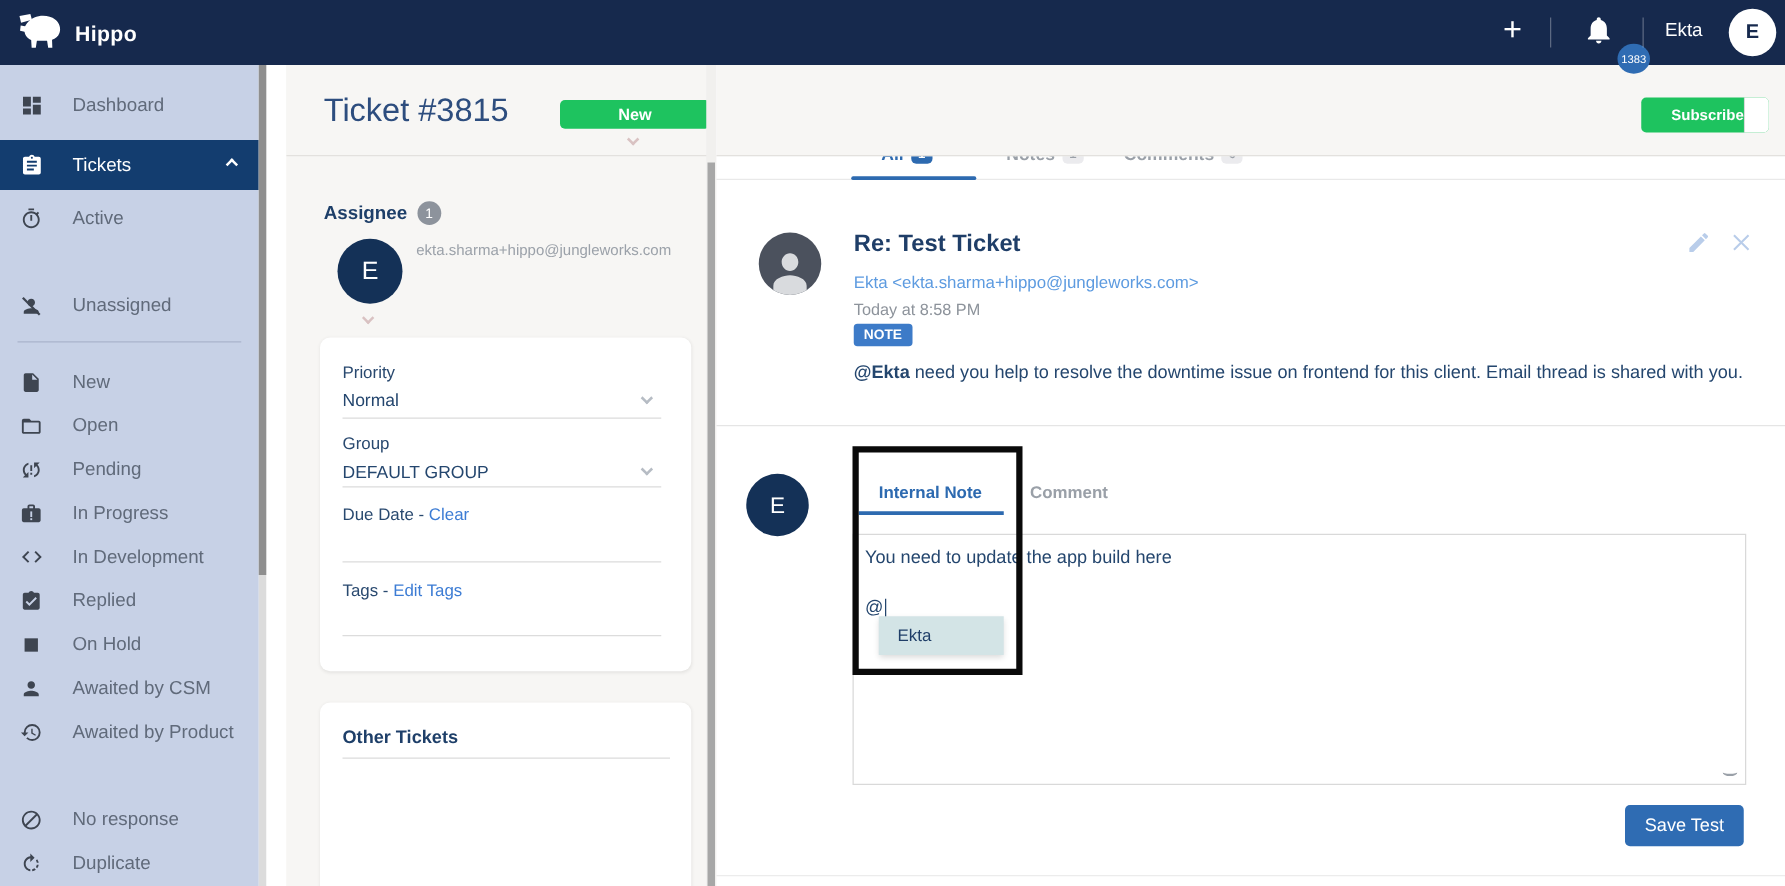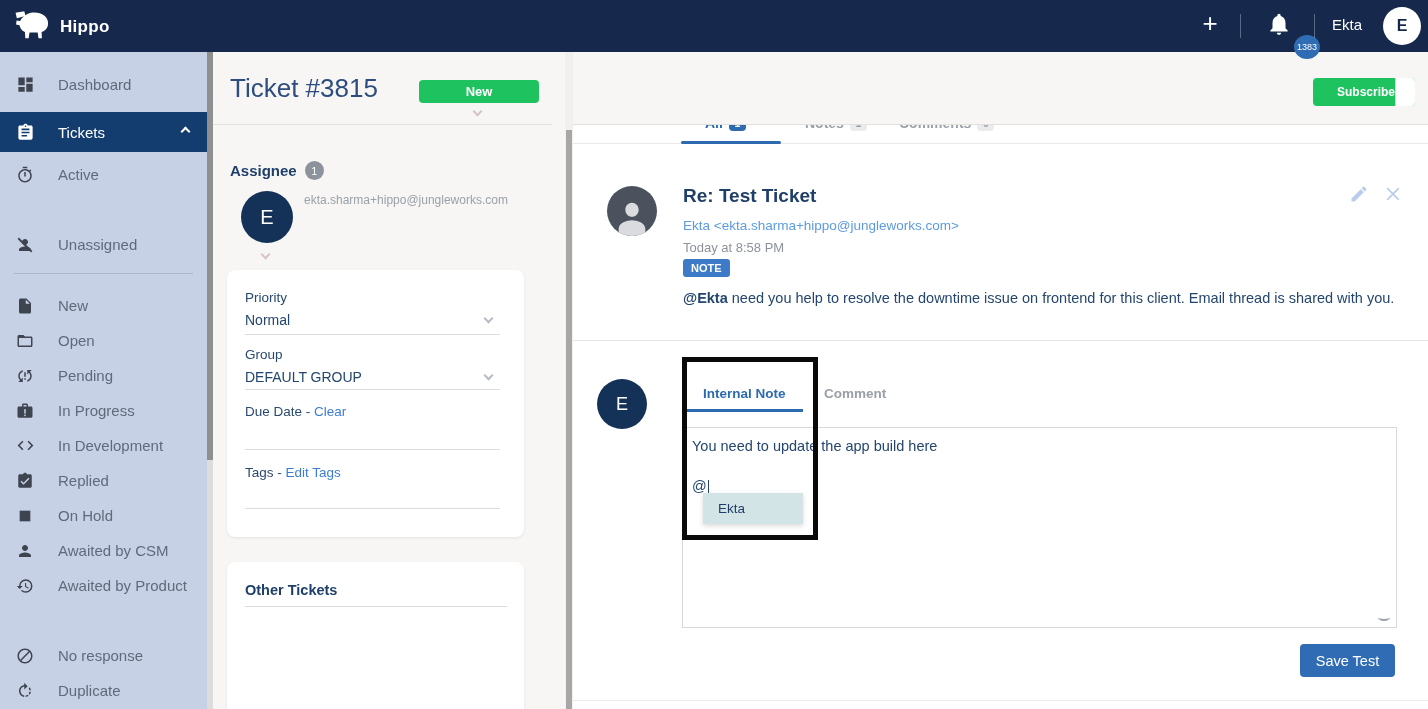--- a/index.html
+++ b/index.html
@@ -26,21 +26,21 @@
   .side-item.active .s-icon { color:#fff; }
   .side-divider { position:absolute; left:14px; right:14px; top:221px; height:1px; background:#aab4cc; }
   .chev { display:inline-block; width:7px; height:7px; border-right:2px solid currentColor; border-bottom:2px solid currentColor; }
   .chev.up { transform:rotate(-135deg); }
   .chev.down { transform:rotate(45deg); }
   .side-chev { position:absolute; right:18px; top:16px; color:#fff; }
   .sb-track { position:absolute; top:52px; left:207px; width:6px; height:657px; background:#dcdcdc; z-index:11; }
   .sb-thumb { position:absolute; top:0; left:0; width:6px; height:408px; background:#8f8f8f; }
 
   
-  .mid { position:absolute; top:52px; left:200px; width:404px; height:657px; background:#f7f6f4; overflow:hidden; }
+  .mid { position:absolute; top:52px; left:229px; width:404px; height:657px; background:#f7f6f4; overflow:hidden; }
   .mid-header { position:absolute; top:0; left:0; width:352px; height:73px; background:#f7f6f4; border-bottom:1px solid #e3e1de; }
   .mid-title { position:absolute; left:30px; top:21px; font-size:26px; font-weight:500; color:#2d4d7e; }
   .status-btn { position:absolute; left:219px; top:28px; width:120px; height:23px; background:#1ec35f; border:none; border-radius:4px; color:#fff; font-size:13px; font-weight:bold; font-family:inherit; cursor:pointer; }
   .status-chev { position:absolute; left:274px; top:56px; color:#d9c2c2; }
   .assignee-row { position:absolute; left:30px; top:109px; display:flex; align-items:center; gap:8px; }
   .assignee-lbl { font-size:15px; font-weight:bold; color:#1e3f69; }
   .count-badge { width:19px; height:19px; border-radius:50%; background:#8d939c; color:#fff; font-size:11px; display:flex; align-items:center; justify-content:center; }
   .mid-avatar { position:absolute; left:41px; top:139px; width:52px; height:52px; border-radius:50%; background:#143157; color:#fff; font-size:20px; display:flex; align-items:center; justify-content:center; cursor:pointer; }
   .assignee-email { position:absolute; left:104px; top:141px; font-size:12px; color:#9ba1a9; }
   .avatar-chev { position:absolute; left:62px; top:199px; color:#d9c2c2; }

